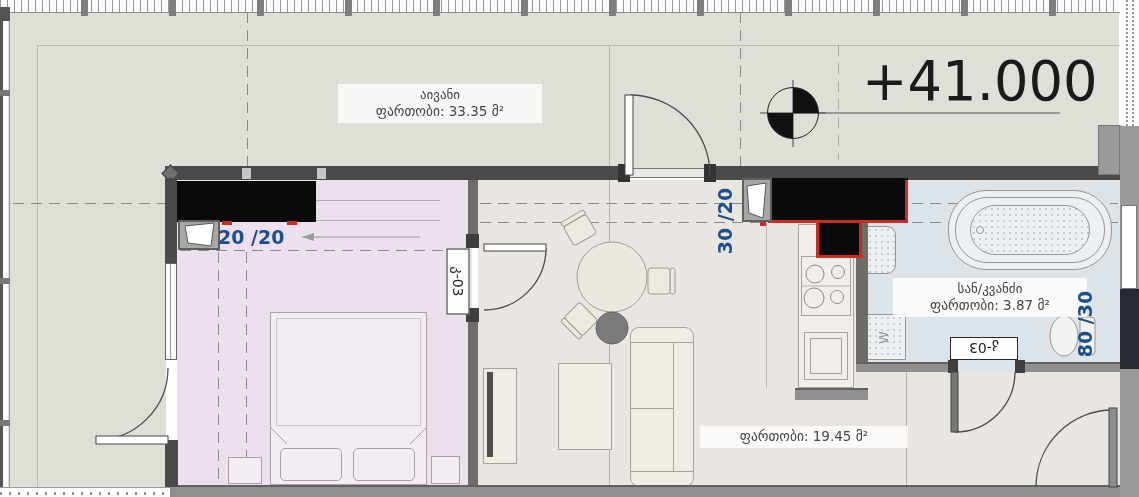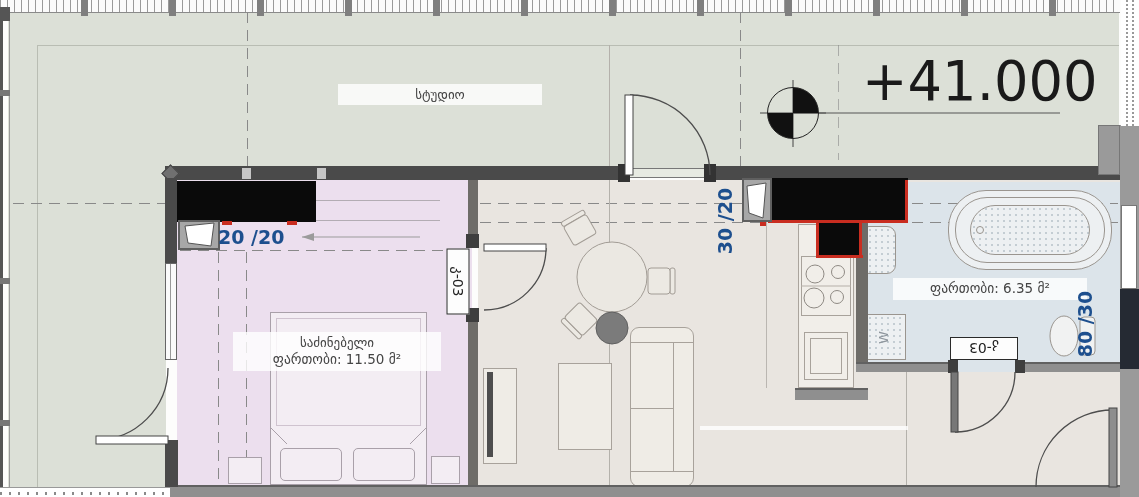--- a/index.html
+++ b/index.html
@@ -235,30 +235,29 @@
 
     <line x1="793" y1="80" x2="793" y2="147" stroke="#444"></line>
     <line x1="760" y1="113" x2="826" y2="113" stroke="#444"></line>
     <line x1="793" y1="113" x2="1060" y2="113" stroke="#555"></line>
   </svg>
 
   <div class="abs elevSym" style="left:767px;top:87px;width:52px;height:52px;"></div>
   <div class="abs elev" style="left:862px;top:48px;">+41.000</div>
 
   <div class="abs lbl" style="left:338px;top:84px;width:192px;">
-    <div>სტუდიო</div>
-  </div>
-  <div class="abs lbl" style="left:233px;top:332px;width:196px;">
-    <div>საძინებელი</div>
-    <div class="area">ფართობი: 11.50 მ²</div>
+    <div>აივანი</div>
+    <div class="area">ფართობი: 33.35 მ²</div>
   </div>
   <div class="abs lbl" style="left:700px;top:426px;width:196px;">
+    <div class="area">ფართობი: 19.45 მ²</div>
   </div>
   <div class="abs lbl" style="left:893px;top:278px;width:182px;">
-    <div class="area">ფართობი: 6.35 მ²</div>
+    <div>სან/კვანძი</div>
+    <div class="area">ფართობი: 3.87 მ²</div>
   </div>
 
   <div class="abs dim" style="left:218px;top:226px;">20 /20</div>
   <div class="abs dim vrot" style="left:685px;top:206px;width:80px;height:30px;">30 /20</div>
   <div class="abs dim vrot" style="left:1047px;top:309px;width:76px;height:30px;">80 /30</div>
 
   <div class="abs tag vrot90" style="left:425px;top:270px;width:64px;height:21px;">კ-03</div>
   <div class="abs tag" style="left:950px;top:337px;width:66px;height:21px;transform:rotate(180deg);">კ-03</div>
 
 </div>

